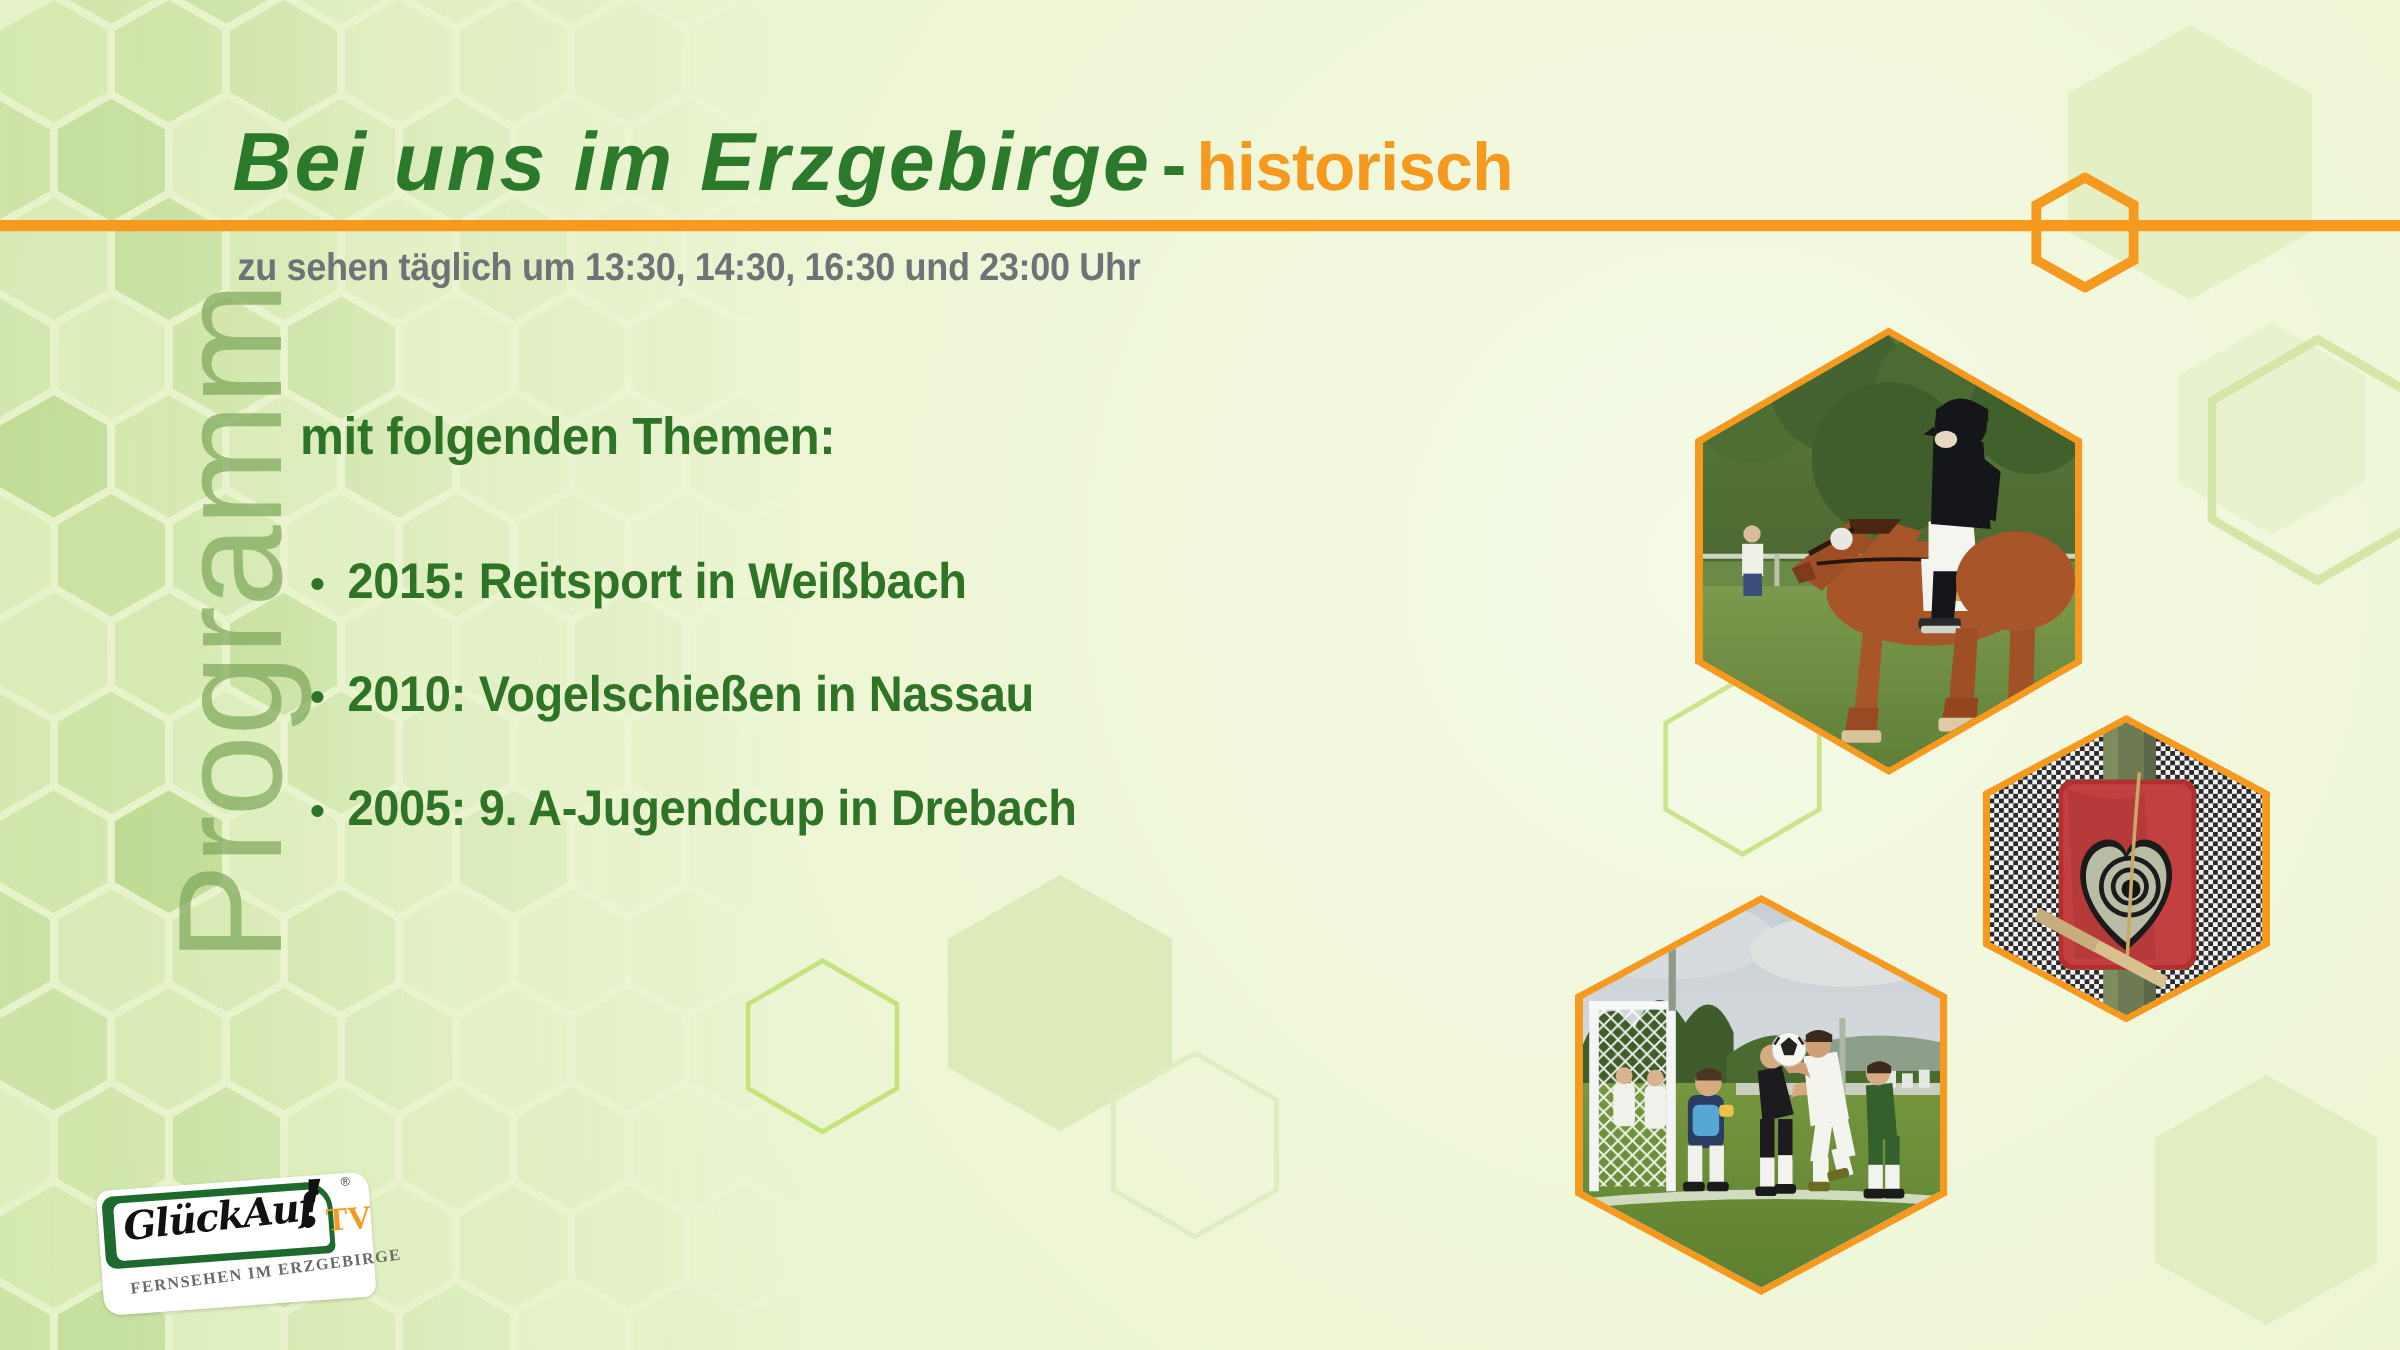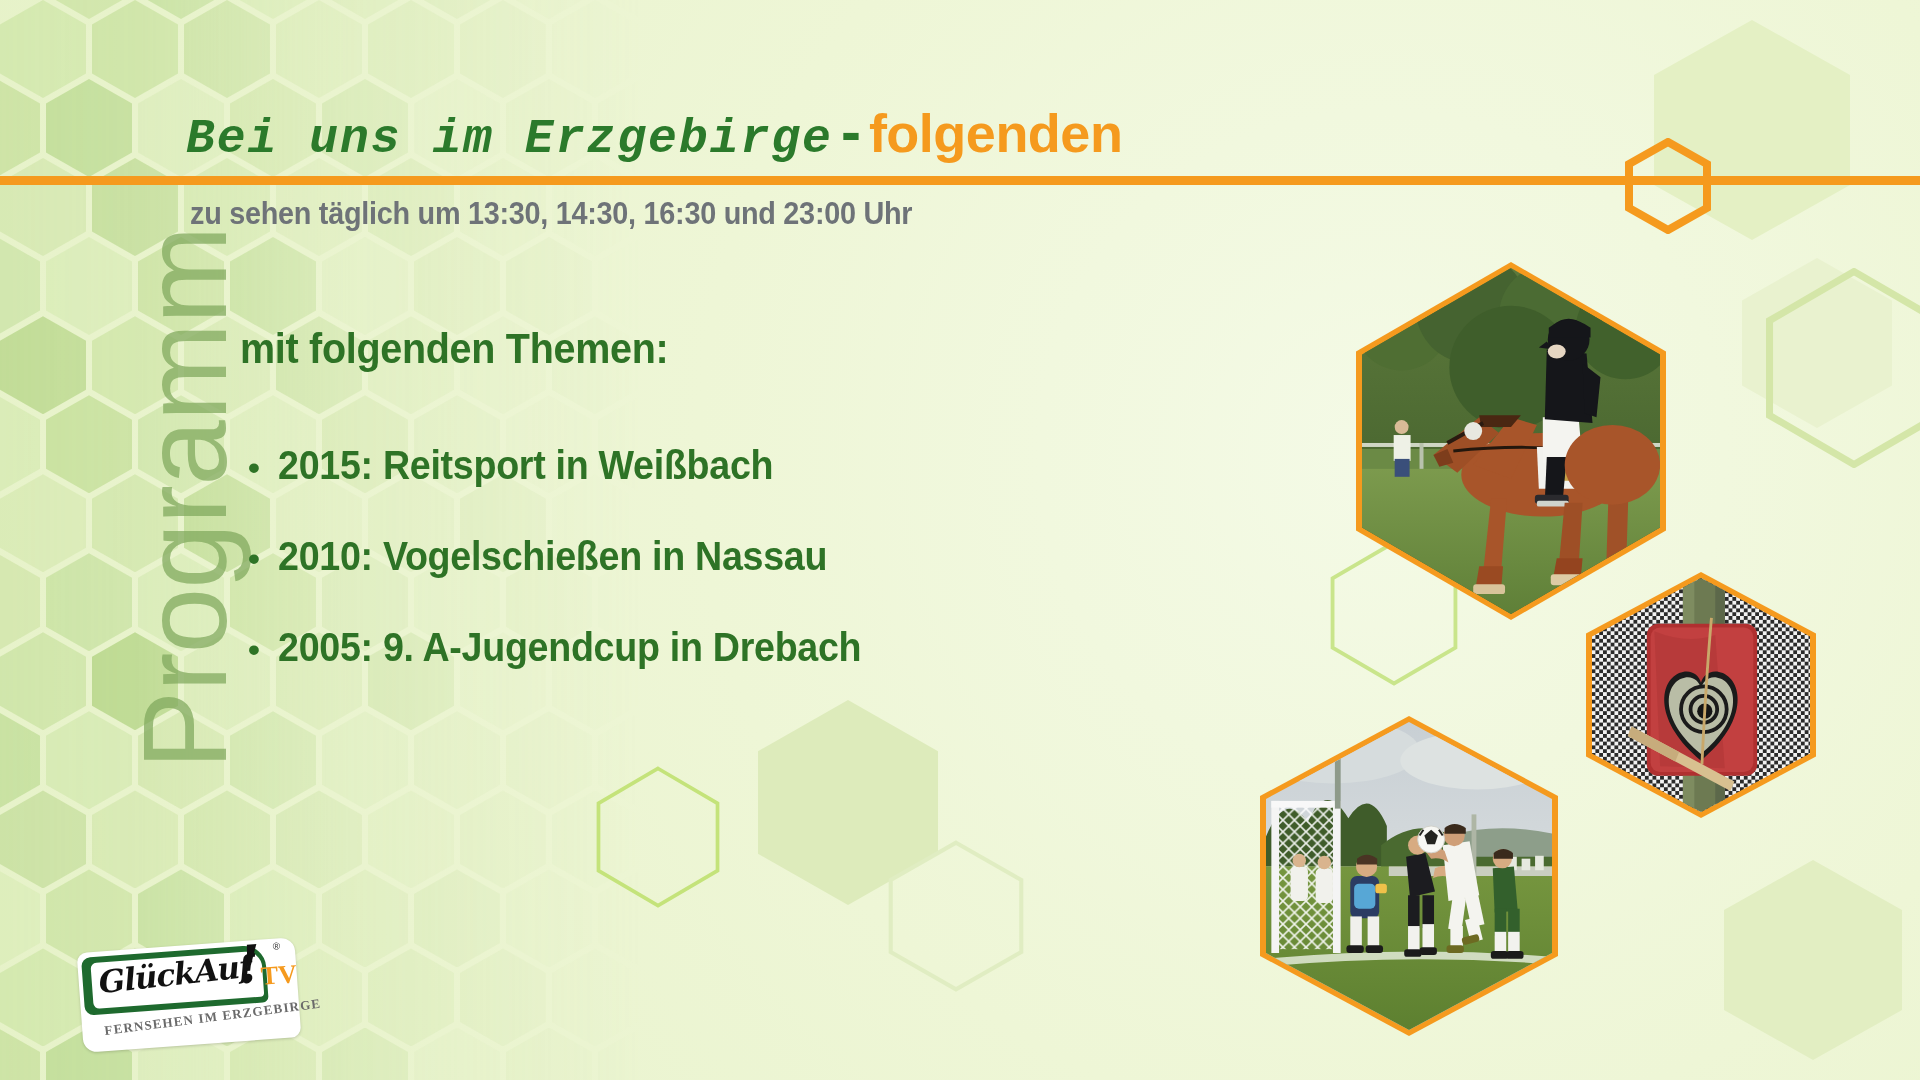--- a/index.html
+++ b/index.html
@@ -33,25 +33,25 @@
   }
   .rule-hex{
     position:absolute;left:1625px;top:138px;width:86px;height:96px;
   }
   .title{
     position:absolute;left:186px;top:96px;
     white-space:nowrap;
     font-size:66px;line-height:1;
   }
   .title .t1{
-    font-family:Liberation Mono, monospace;
+    font-family:Liberation Sans, sans-serif;
     font-style:italic;font-weight:700;
     color:#2B7A2B;
     letter-spacing:2px;
-    font-size:48px;
+    font-size:66px;
   }
   .title .dash{
     color:#2B7A2B;font-weight:700;font-size:60px;
     font-family:"Liberation Sans", sans-serif;
     padding:0 8px;
   }
   .title .t2{
     font-family:"Liberation Sans", sans-serif;
     font-weight:700;color:#F59A1E;font-size:54px;
     letter-spacing:-0.5px;
@@ -337,21 +337,21 @@
   <div class="vertical-label">Programm</div>
 
   <div class="rule"></div>
   <div class="rule-hex">
     <svg viewBox="0 0 86 96" preserveAspectRatio="none">
       <polygon points="43,4 82,26 82,70 43,92 4,70 4,26" fill="none" stroke="#F59A1E" stroke-width="8"></polygon>
     </svg>
   </div>
 
   <div class="title">
-    <span class="t1">Bei uns im Erzgebirge</span><span class="dash">-</span><span class="t2">folgenden</span>
+    <span class="t1">Bei uns im Erzgebirge</span><span class="dash">-</span><span class="t2">historisch</span>
   </div>
 
   <div class="subtitle">zu sehen täglich um 13:30, 14:30, 16:30 und 23:00 Uhr</div>
 
   <div class="lead">mit folgenden Themen:</div>
 
   <ul class="bullets">
     <li>
       <span class="dot">•</span>
       <span class="txt">2015: Reitsport in Weißbach</span>

